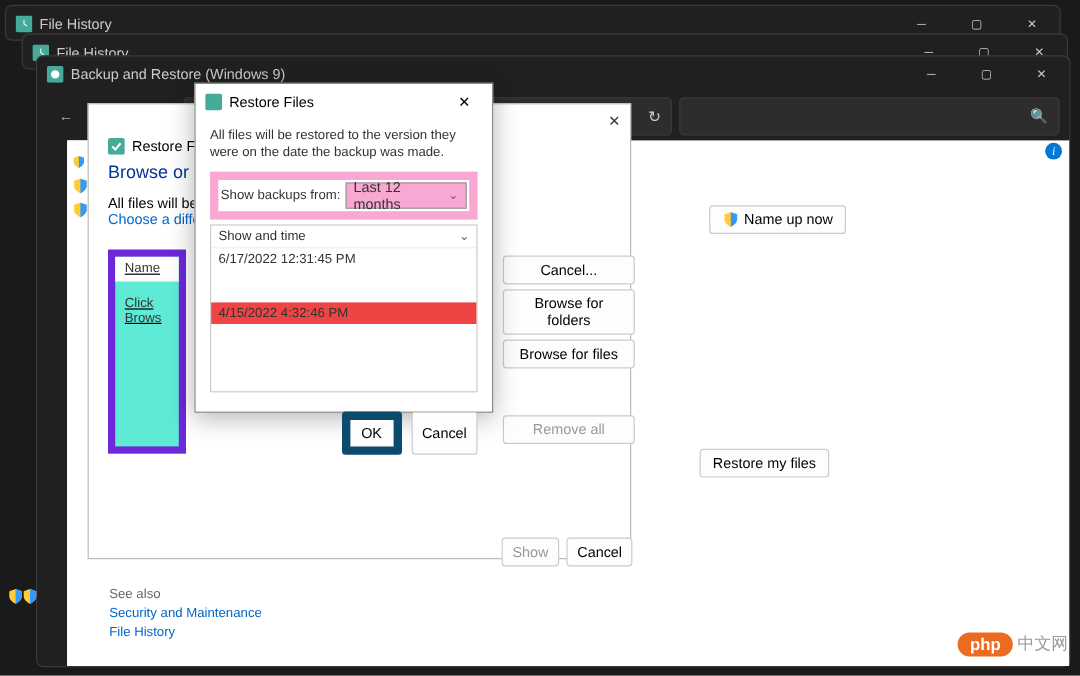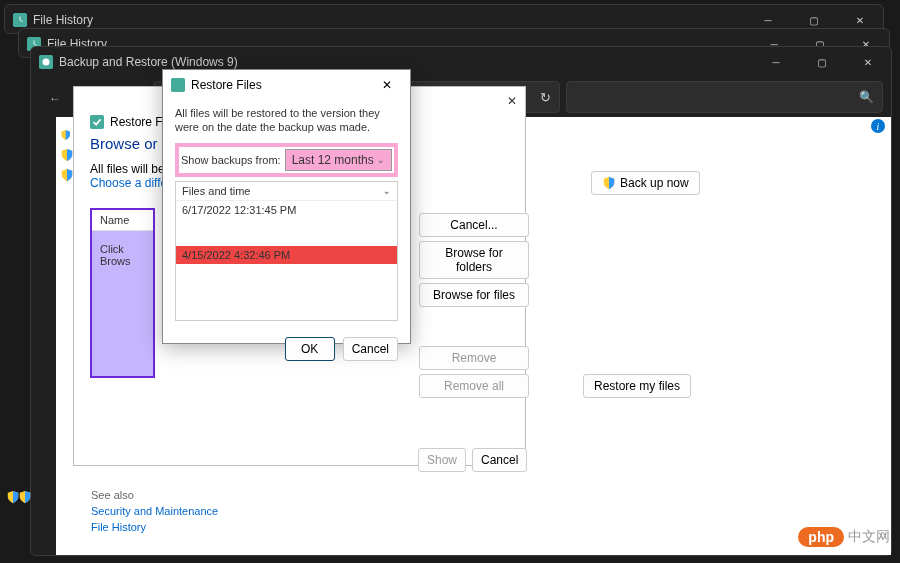--- a/index.html
+++ b/index.html
@@ -20,43 +20,43 @@
 .content-white { position: absolute; background: #fff; border-radius: 0; }
 
 .cp-body { position: absolute; left: 25px; top: 70px; right: 0; bottom: 0; background: #fff; display: flex; }
 .cp-sidebar { width: 35px; padding: 8px 4px; border-right: 0; background: #fff; }
 .cp-sidebar .side-item { display: flex; align-items: center; gap: 4px; padding: 3px 0; font-size: 11px; color: #333; }
 .blue-heading { color: #003399; font-size: 15px; font-weight: 400; margin-bottom: 6px; }
 .link { color: #0066cc; cursor: pointer; }
 
 .backup-btn, .restore-btn { position: absolute; background: #fdfdfd; border: 1px solid #ccc; border-radius: 3px; padding: 4px 10px; font-size: 12px; display: flex; align-items: center; gap: 4px; }
 
-.filelist-box { border: 2px solid #6d28d9; background: #c4b5fd; }
+.filelist-box { border: 6px solid #6d28d9; background: #5eead4; text-decoration: underline; }
 .filelist-header { background: #fff; border-bottom: 1px solid #e0e0e0; padding: 4px 8px; font-size: 11px; color: #333; }
 .filelist-body { padding: 12px 8px; font-size: 11px; color: #333; }
 
 .side-buttons { position: absolute; display: flex; flex-direction: column; gap: 4px; }
 .side-buttons button, .bottom-buttons button, .dlg-buttons button { background: #fdfdfd; border: 1px solid #ccc; border-radius: 3px; padding: 4px 8px; font-size: 12px; min-width: 86px; cursor: pointer; }
 .side-buttons button { width: 110px; text-align: center; }
 
 .bottom-buttons { position: absolute; display: flex; gap: 6px; }
 
 .dialog { position: absolute; background: #fff; border: 1px solid #888; box-shadow: 0 4px 20px rgba(0,0,0,0.3); }
 .dlg-title { height: 30px; display: flex; align-items: center; justify-content: space-between; padding: 0 8px; font-size: 12px; }
 .dlg-title .t-group { display: flex; align-items: center; gap: 6px; }
 .dlg-close { width: 30px; height: 22px; display: flex; align-items: center; justify-content: center; border-radius: 3px; cursor: pointer; }
 .dlg-body { padding: 6px 12px; font-size: 11px; color: #333; }
-.red-box { border: 4px solid #f9a8d4; padding: 2px; display: flex; align-items: center; margin-top: 8px; }
+.red-box { border: 7px solid #f9a8d4; padding: 2px; display: flex; align-items: center; margin-top: 8px; }
 .dropdown { flex: 1; border: 1px solid #999; height: 22px; display: flex; align-items: center; justify-content: space-between; padding: 0 6px; font-size: 12px; background: #f9a8d4; }
 .date-list { border: 1px solid #ccc; margin-top: 4px; height: 140px; background: #fff; }
 .date-header { padding: 3px 6px; font-size: 11px; border-bottom: 1px solid #eee; display: flex; align-items: center; justify-content: space-between; }
 .date-row { padding: 3px 6px; font-size: 11px; }
 .date-row.sel { background: #ef4444; margin-top: 27px; }
 .dlg-buttons { display: flex; justify-content: flex-end; gap: 8px; padding: 10px 12px; }
-.dlg-buttons .primary { border: 1px solid #0c4a6e; }
+.dlg-buttons .primary { border: 7px solid #0c4a6e; }
 
 .see-also { position: absolute; left: 60px; bottom: 18px; font-size: 11px; color: #666; }
 .see-also div { margin-bottom: 4px; }
 .see-also .sa-link { color: #0066cc; }
 
 .watermark { position: absolute; right: 10px; bottom: 16px; display: flex; align-items: center; gap: 0; }
 .watermark .php-badge { background: #ed6b21; color: #fff; font-weight: bold; padding: 2px 10px; border-radius: 12px; font-size: 14px; }
 .watermark .cn { color: #999; font-size: 14px; margin-left: 4px; }
 
 .ficon { width: 14px; height: 14px; display: inline-block; }
@@ -162,21 +162,21 @@
     </div>
   </div>
 
   <div class="info-dot" style="right:6px; top:72px;">i</div>
 
   <div class="backup-btn" style="left:560px; top:124px;">
     <svg class="shield-svg" viewBox="0 0 16 16">
         <path d="M8 1 L14 3 V8 C14 12 8 15 8 15 C8 15 2 12 2 8 V3 Z" fill="#fc3"></path>
         <path d="M8 1 L14 3 V8 C14 12 8 15 8 15 V1" fill="#39f"></path>
       </svg>
-    <span>Back up now</span>
+    <span>Name up now</span>
   </div>
 
   <div class="restore-btn" style="left:552px; top:327px;">
     <span>Restore my files</span>
   </div>
 
   <div class="see-also">
     <div>See also</div>
     <div class="sa-link">Security and Maintenance</div>
     <div class="sa-link">File History</div>
@@ -208,21 +208,20 @@
     </div>
   </div>
 </div>
 
 <div class="side-buttons" style="left:419px; top:213px;">
   <button>Cancel...</button>
   <button>Browse for folders</button>
   <button>Browse for files</button>
 </div>
 <div class="side-buttons" style="left:419px; top:346px;">
-  <button style="color:#999;">Remove</button>
   <button style="color:#999;">Remove all</button>
 </div>
 
 <div class="bottom-buttons" style="left:418px; top:448px;">
   <button style="min-width:48px;color:#999;">Show</button>
   <button style="min-width:48px;">Cancel</button>
 </div>
 
 <div class="dialog" style="left:162px; top:69px; width:249px; height:275px;">
   <div class="dlg-title">
@@ -240,21 +239,21 @@
     <div style="line-height:1.3;">All files will be restored to the version they were on the date the backup was made.</div>
     <div class="red-box">
       <span style="font-size:11px;margin-right:4px;white-space:nowrap;">Show backups from:</span>
       <div class="dropdown">
         <span>Last 12 months</span>
         <span class="chev">⌄</span>
       </div>
     </div>
     <div class="date-list">
       <div class="date-header">
-        <span>Files and time</span>
+        <span>Show and time</span>
         <span class="chev">⌄</span>
       </div>
       <div class="date-row">6/17/2022 12:31:45 PM</div>
       <div class="date-row sel">4/15/2022 4:32:46 PM</div>
     </div>
   </div>
   <div class="dlg-buttons">
     <button class="primary" style="min-width:50px;">OK</button>
     <button style="min-width:50px;">Cancel</button>
   </div>

